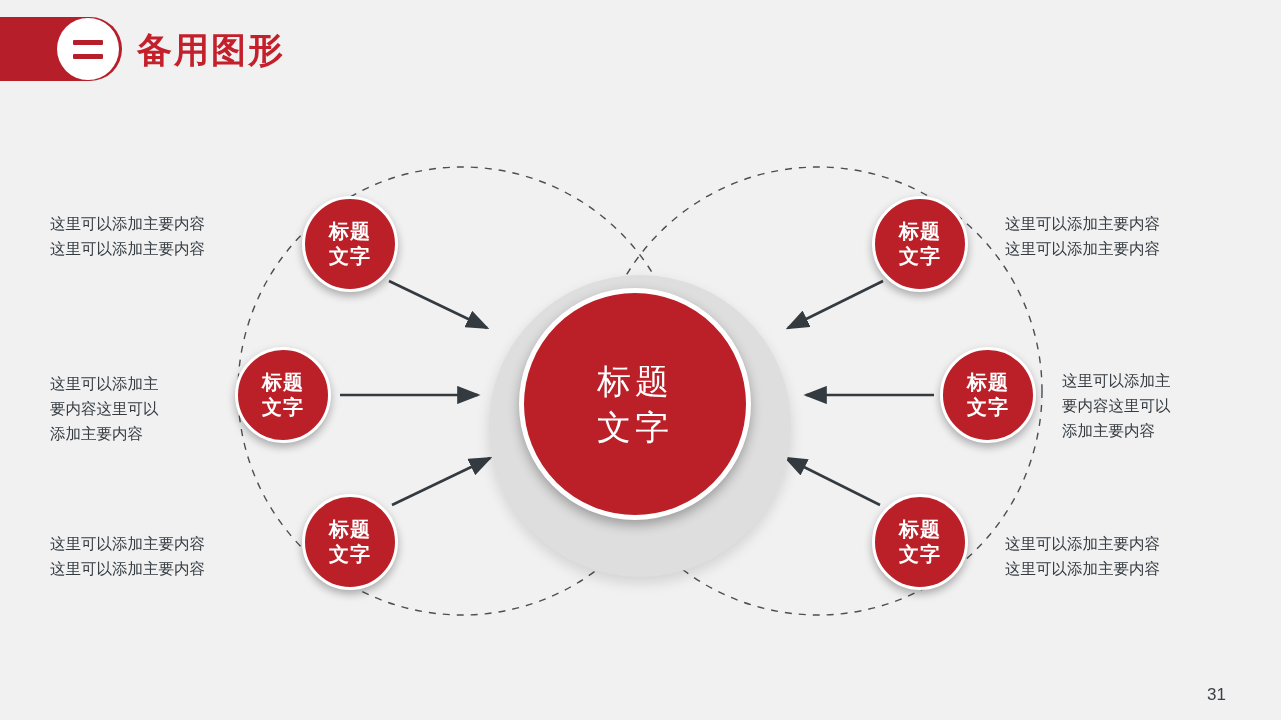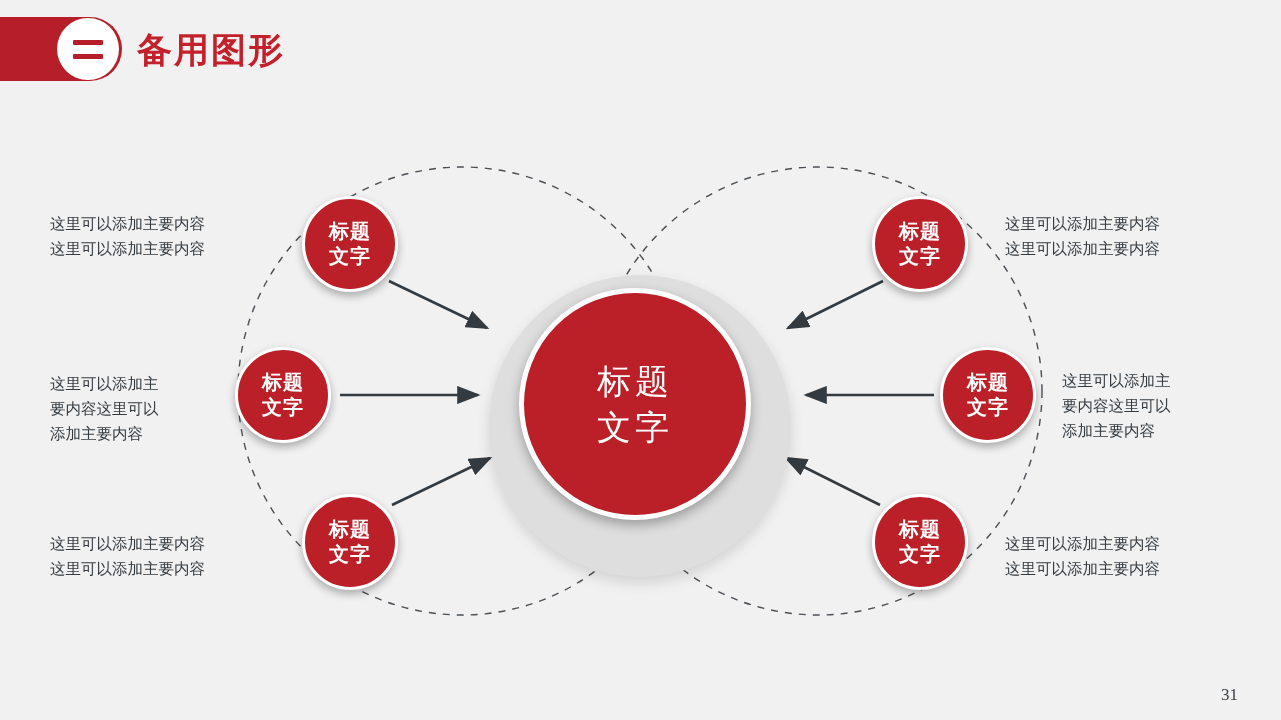--- a/index.html
+++ b/index.html
@@ -79,23 +79,23 @@
   }
   .cap-tl{left:50px;top:205px;width:230px;text-align:left;}
   .cap-ml{left:50px;top:365px;width:165px;text-align:left;}
   .cap-bl{left:50px;top:525px;width:230px;text-align:left;}
   .cap-tr{left:1005px;top:205px;width:235px;text-align:left;}
   .cap-mr{left:1062px;top:362px;width:175px;text-align:left;}
   .cap-br{left:1005px;top:525px;width:235px;text-align:left;}
 
   
   .pageno{
-    position:absolute;right:36px;bottom:15px;
+    position:absolute;right:48px;bottom:15px;
     font-size:17px;color:#3b4148;
-    font-family:Liberation Serif, serif;
+    font-family:Liberation Sans, sans-serif;
     text-align:right;
   }
 </style>
 </head>
 <body>
 
 <div id="slide">
 
   <div class="hdr-bar"></div>
   <div class="hdr-circle">

